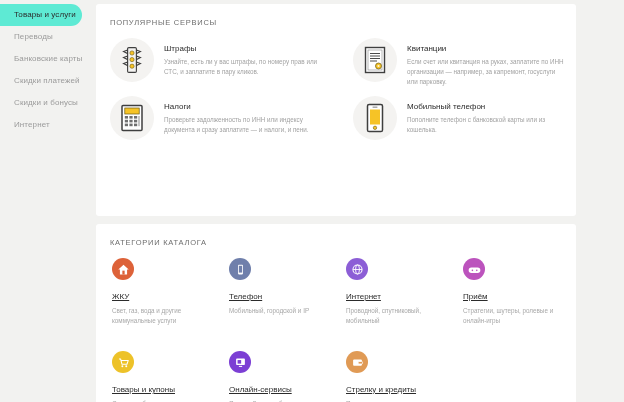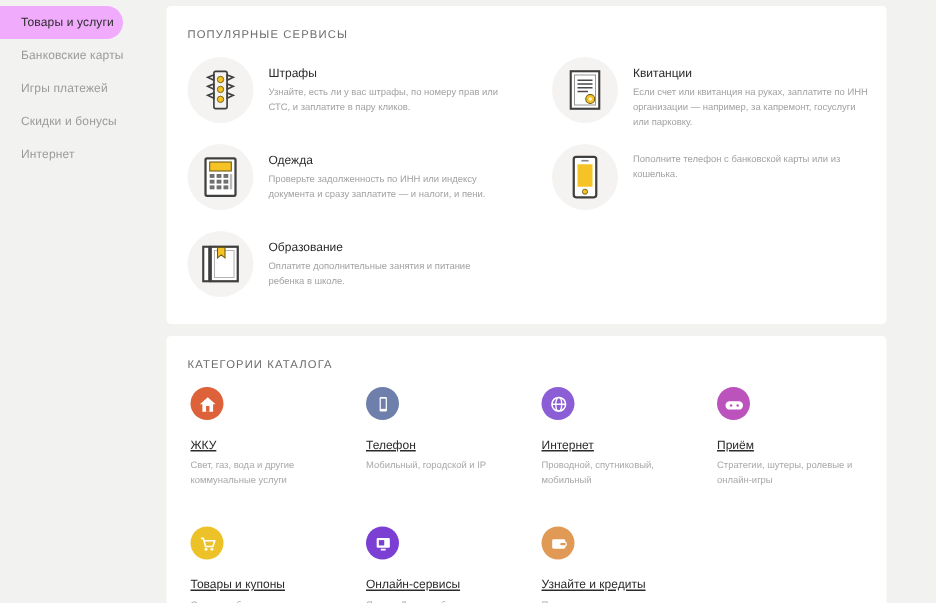--- a/index.html
+++ b/index.html
@@ -14,33 +14,32 @@
   
   .sidebar{position:absolute;left:0;top:0;width:96px;padding-top:4px;}
   .nav-item{
     height:22px;line-height:22px;
     font-size:8px;color:#9b9b9b;
     padding-left:14px;
     white-space:nowrap;
     letter-spacing:.1px;
   }
   .nav-item.active{
-    background:#f0abfc;
+    background:#5eead4;
     color:#2b2b2b;
     border-radius:0 11px 11px 0;
     width:82px;
     box-sizing:border-box;
   }
 
   
   .card{
     position:absolute;left:96px;width:480px;
     background:#ffffff;
     border-radius:3px;
-    margin-left:15px;
   }
   #card-popular{top:4px;height:212px;}
   #card-catalog{top:224px;height:186px;}
 
   .card-title{
     font-size:7.5px;color:#6d6d6d;
     letter-spacing:.75px;
     padding:14px 0 0 14px;
     text-transform:uppercase;
   }
@@ -84,22 +83,23 @@
 
   svg{display:block;}
 </style>
 </head>
 <body>
 
 <div class="page">
 
   <div class="sidebar">
     <div class="nav-item active">Товары и услуги</div>
+    <div class="nav-item">Переводы</div>
     <div class="nav-item">Банковские карты</div>
-    <div class="nav-item">Игры платежей</div>
+    <div class="nav-item">Скидки платежей</div>
     <div class="nav-item">Скидки и бонусы</div>
     <div class="nav-item">Интернет</div>
   </div>
 
   <div class="card" id="card-popular">
     <div class="card-title">ПОПУЛЯРНЫЕ СЕРВИСЫ</div>
 
     <div class="pop-grid">
 
       <div class="pop-item">
@@ -152,54 +152,41 @@
                 <rect x="9.4" y="15.8" width="3.2" height="2.6"></rect>
               <rect x="14" y="15.8" width="3.2" height="2.6"></rect>
               <rect x="4.8" y="19.6" width="3.2" height="2.6"></rect>
                 <rect x="9.4" y="19.6" width="3.2" height="2.6"></rect>
               <rect x="18.2" y="12" width="1.6" height="10.2" fill="#b9b9b9"></rect>
               <rect x="14" y="19.6" width="3.2" height="2.6"></rect>
             </g>
           </svg>
         </div>
         <div class="pop-txt">
-          <div class="pop-name">Одежда</div>
+          <div class="pop-name">Налоги</div>
           <div class="pop-desc">Проверьте задолженность по ИНН или индексу документа и сразу заплатите — и налоги, и пени.</div>
         </div>
       </div>
 
       <div class="pop-item">
         <div class="pop-ico">
           <svg width="20" height="30" viewBox="0 0 20 30">
             <rect x="2.5" y="1.5" width="15" height="27" rx="1.6" fill="#fff" stroke="#3f3f3f" stroke-width="1.5"></rect>
             <rect x="5" y="6.5" width="10" height="15" fill="#f6c326"></rect>
             <rect x="7.6" y="3.6" width="4.8" height="1.1" fill="#8a8a8a"></rect>
             <circle cx="10" cy="24.8" r="1.7" fill="#f6c326" stroke="#6b5a12" stroke-width=".6"></circle>
           </svg>
         </div>
         <div class="pop-txt">
+          <div class="pop-name">Мобильный телефон</div>
           <div class="pop-desc">Пополните телефон с банковской карты или из кошелька.</div>
         </div>
       </div>
 
 
-      <div class="pop-item">
-        <div class="pop-ico">
-          <svg width="26" height="28" viewBox="0 0 26 28">
-            <rect x="1.5" y="2.5" width="4" height="23" fill="#fff" stroke="#3f3f3f" stroke-width="1.4"></rect>
-            <rect x="6.5" y="2.5" width="18" height="23" fill="#fff" stroke="#3f3f3f" stroke-width="1.5"></rect>
-            <rect x="9" y="5" width="13" height="18" fill="#fff" stroke="#b5b5b5" stroke-width=".7"></rect>
-            <path d="M11 2.9 h5 v7 l-2.5 -2 l-2.5 2 Z" fill="#f6c326" stroke="#6b5a12" stroke-width=".7"></path>
-          </svg>
-        </div>
-        <div class="pop-txt">
-          <div class="pop-name">Образование</div>
-          <div class="pop-desc">Оплатите дополнительные занятия и питание ребенка в школе.</div>
-        </div>
-      </div>
 
     </div>
   </div>
 
   <div class="card" id="card-catalog">
     <div class="card-title">КАТЕГОРИИ КАТАЛОГА</div>
 
     <div class="cat-grid">
 
       <div class="cat-item">
@@ -273,20 +260,20 @@
         <div class="cat-desc">Яндекс.Директ, объявления, курсы, хостинг и домены</div>
       </div>
 
       <div class="cat-item">
         <div class="cat-ico" style="background:#e09a55">
           <svg width="13" height="13" viewBox="0 0 16 16">
             <rect x="2.6" y="4.4" width="10.8" height="7.6" rx="1.2" fill="#fff"></rect>
             <rect x="8.8" y="6.8" width="5.4" height="3" rx="1.1" fill="#e09a55" stroke="#fff" stroke-width="1"></rect>
           </svg>
         </div>
-        <div class="cat-name">Узнайте и кредиты</div>
+        <div class="cat-name">Стрелку и кредиты</div>
         <div class="cat-desc">Погашение кредитов, микрокредитование</div>
       </div>
 
     </div>
   </div>
 
 </div>
 
 </body></html>

